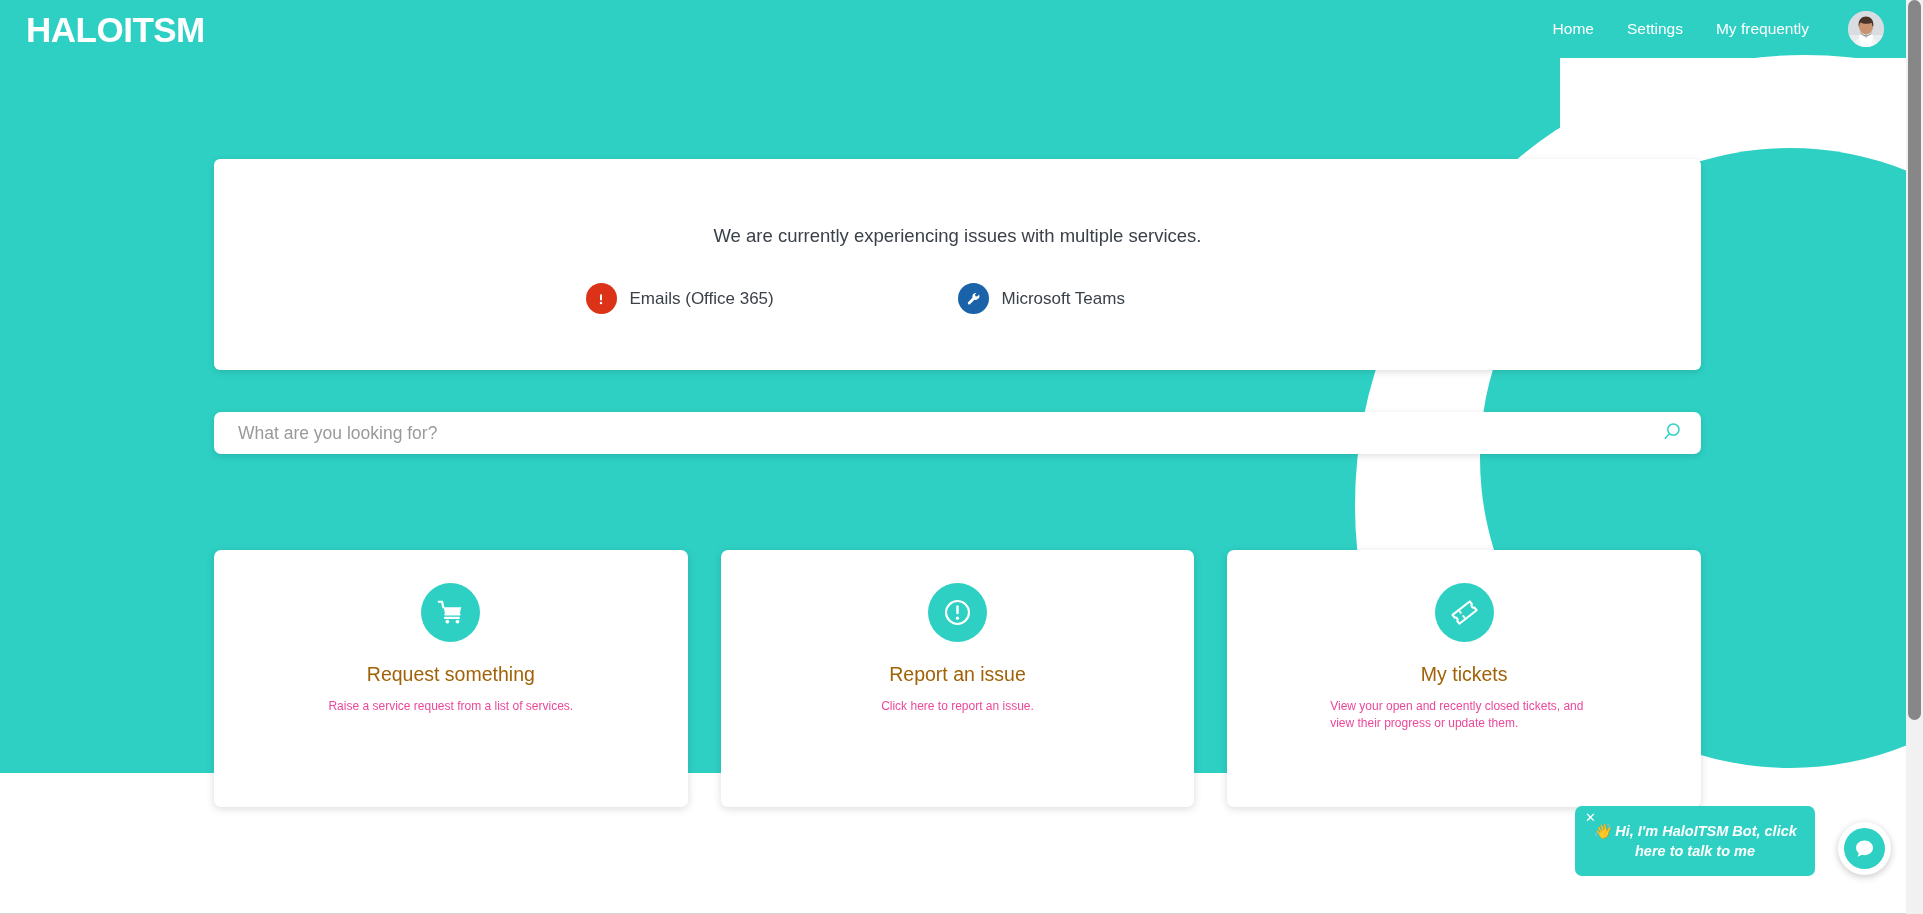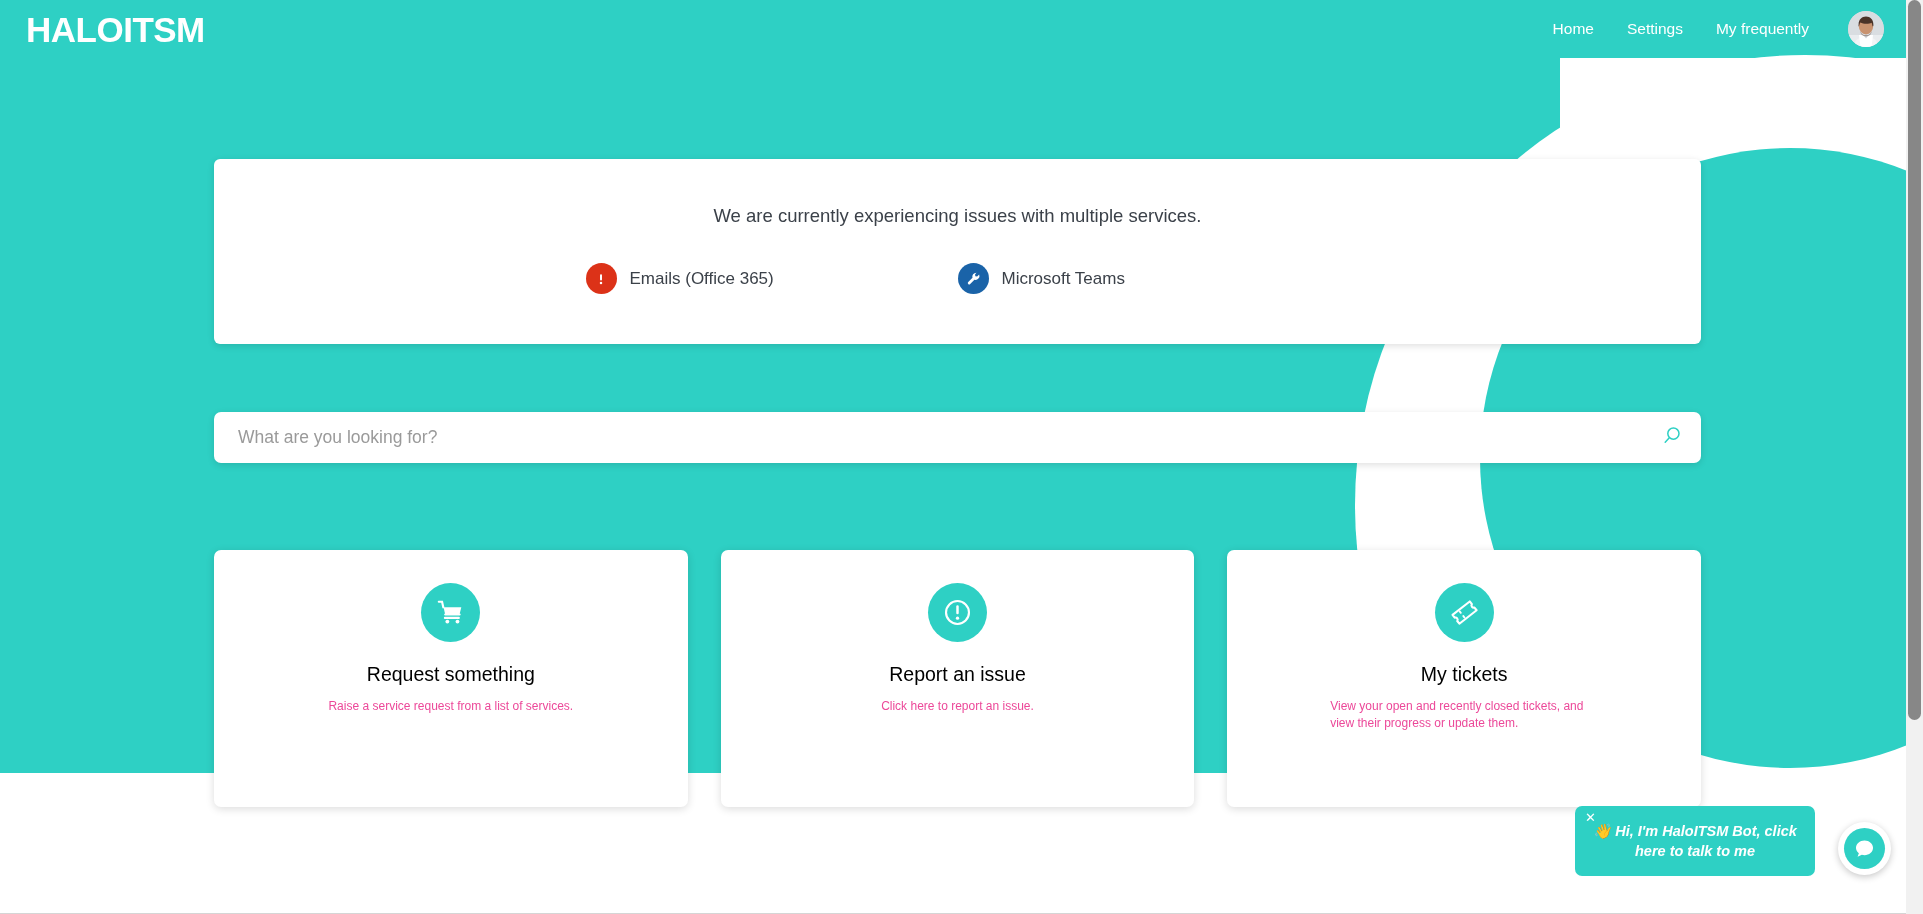--- a/index.html
+++ b/index.html
@@ -122,26 +122,26 @@
     margin-left: 6px;
   }
   .avatar svg { display: block; width: 100%; height: 100%; }
 
   
   .notice-card {
     position: absolute;
     left: 214px;
     top: 159px;
     width: 1487px;
-    height: 185px;
+    height: 211px;
     background: #ffffff;
     border-radius: 6px;
     box-shadow: 0 2px 7px rgba(0,0,0,0.13);
     z-index: 20;
-    padding-top: 46px;
+    padding-top: 66px;
   }
   .notice-text {
     text-align: center;
     font-size: 18.5px;
     color: #3b4149;
   }
   .notice-services {
     margin-top: 36px;
     display: flex;
     justify-content: center;
@@ -168,21 +168,21 @@
     color: #3b4149;
     white-space: nowrap;
   }
 
   
   .search-wrap {
     position: absolute;
     left: 214px;
     top: 412px;
     width: 1487px;
-    height: 51px;
+    height: 42px;
     background: #ffffff;
     border-radius: 7px;
     box-shadow: 0 2px 7px rgba(0,0,0,0.13);
     z-index: 20;
     display: flex;
     align-items: center;
   }
   .search-input {
     flex: 1;
     border: none;
@@ -236,21 +236,21 @@
     background: #2ED0C4;
     display: flex;
     align-items: center;
     justify-content: center;
     flex: 0 0 auto;
   }
   .tile-icon svg { display: block; }
   .tile-title {
     margin-top: 21px;
     font-size: 19.5px;
-    color: #000000;
+    color: #a16207;
     text-align: center;
     line-height: 1.2;
   }
   .tile-desc {
     margin-top: 12px;
     font-size: 12px;
     color: #ec4899;
     text-align: left;
     line-height: 1.42;
     max-width: 268px;

